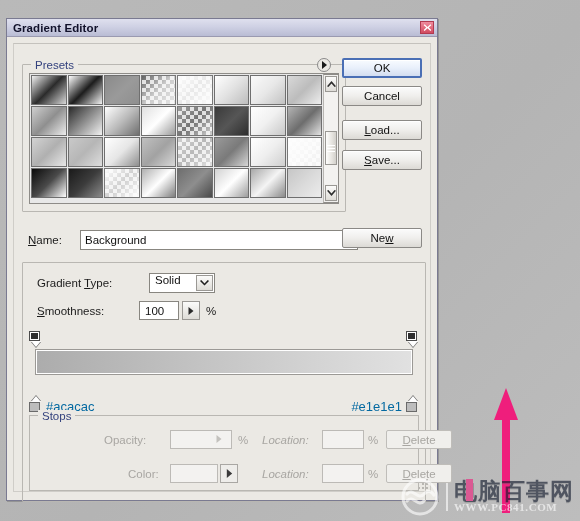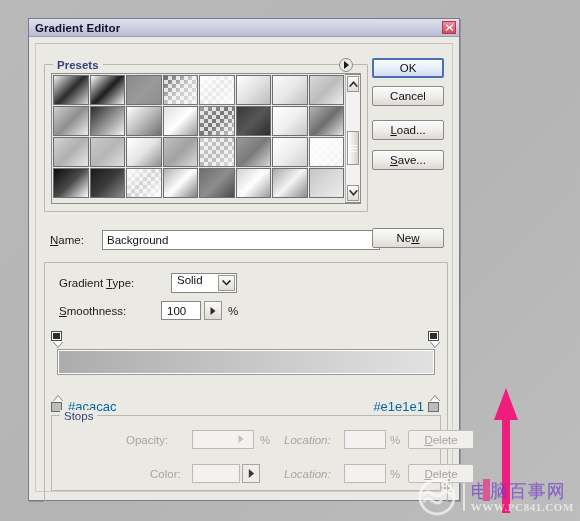--- a/index.html
+++ b/index.html
@@ -15,21 +15,21 @@
 
   
   #backdrop {
     position: absolute; inset: 0;
     background: linear-gradient(135deg, #b9b9b9 0%, #b4b4b4 55%, #bdbdbd 100%);
   }
 
   
   #dialog {
     position: absolute;
-    left: 28px; top: 18px;
+    left: 6px; top: 18px;
     width: 432px; height: 483px;
     background: #ece9e4;
     border: 1px solid #7a7a91;
     box-shadow: 1px 1px 0 rgba(0,0,0,.18);
   }
   .titlebar {
     height: 18px;
     background: linear-gradient(180deg, #dfe0ee 0%, #cfd1e4 45%, #b9bcd4 100%);
     border-bottom: 1px solid #9a9ab0;
     display: flex; align-items: center;
@@ -74,21 +74,21 @@
     position: absolute;
     top: -6px; left: 8px;
     background: #ebe9e4;
     padding: 0 4px;
     font-size: 11.5px;
     color: #34427e;
     white-space: nowrap;
   }
 
   
-  #presets-group { left: 8px; top: 20px; width: 324px; height: 148px; font-weight: bold; }
+  #presets-group { left: 8px; top: 20px; width: 324px; height: 148px; }
   .preset-arrow-btn {
     position: absolute; right: 14px; top: -7px;
     width: 14px; height: 14px; border-radius: 50%;
     background: #ebe9e4;
     border: 1px solid #8a8a8a;
     display: flex; align-items: center; justify-content: center;
     cursor: pointer;
   }
   .preset-arrow-btn svg { display:block; }
 
@@ -162,21 +162,21 @@
     border: 1px solid #888680;
     font-family: "Liberation Sans", sans-serif;
     font-size: 11.5px; color: #111;
     padding: 0 4px;
     outline: none;
   }
 
   
   .btn {
     position: absolute;
-    width: 72px; height: 20px;
+    width: 80px; height: 20px;
     background: linear-gradient(180deg,#fbfbfb 0%, #f0efed 48%, #dcdad5 100%);
     border: 1px solid #8b8986;
     border-radius: 2px;
     font-family: "Liberation Sans", sans-serif;
     font-size: 11.5px; color: #111;
     display: flex; align-items: center; justify-content: center;
     cursor: pointer;
     box-shadow: inset 0 1px 0 #ffffff;
   }
   .btn.default {
@@ -372,21 +372,21 @@
   #wm-logo {
     width: 40px; height: 40px;
     display: flex; align-items: center; justify-content: center;
   }
   #wm-divider {
     width: 2px; height: 28px; background: #ffffff; margin: 0 6px;
   }
   #wm-text { display: flex; flex-direction: column; align-items: flex-start; }
   #wm-cn {
     font-family: "DejaVu Sans", sans-serif;
-    font-size: 18px; font-weight: normal; color: #6d28d9;
+    font-size: 23px; font-weight: bold; color: #0f172a;
     letter-spacing: 1px; line-height: 20px;
     text-shadow: 0 1px 0 rgba(120,120,120,.5);
   }
   #wm-url {
     font-family: "Liberation Serif", serif;
     font-size: 11px; font-weight: bold; color: #ffffff;
     letter-spacing: .6px; line-height: 12px;
   }
   #wm-accent {
     position: absolute; left: 66px; top: 2px;

